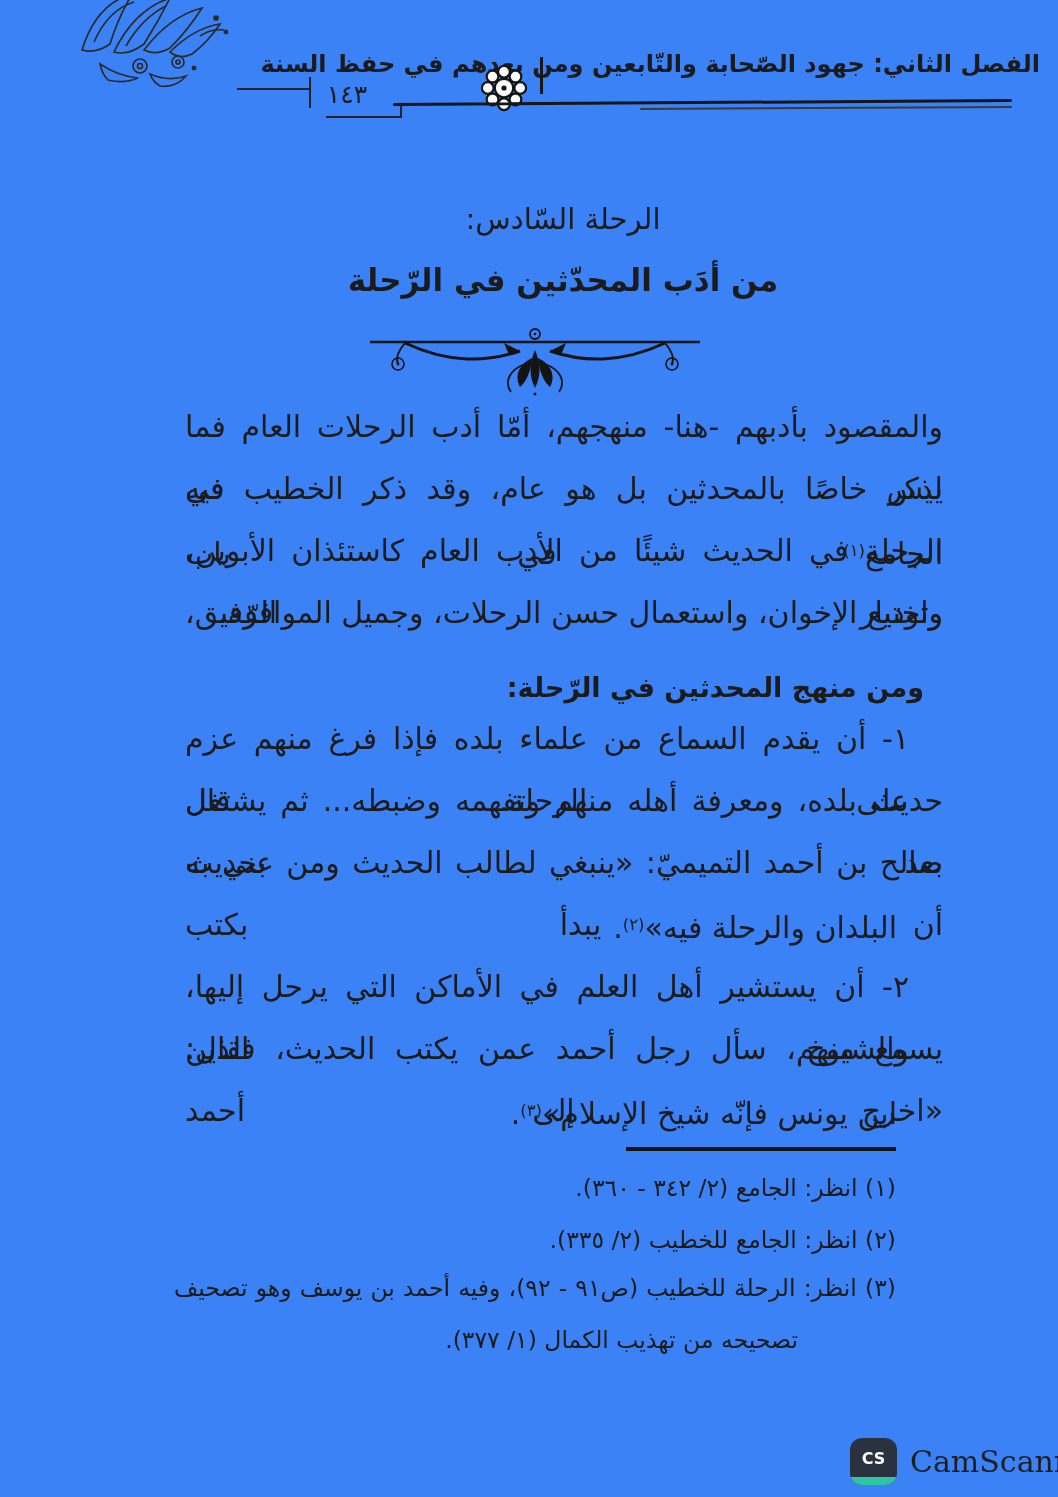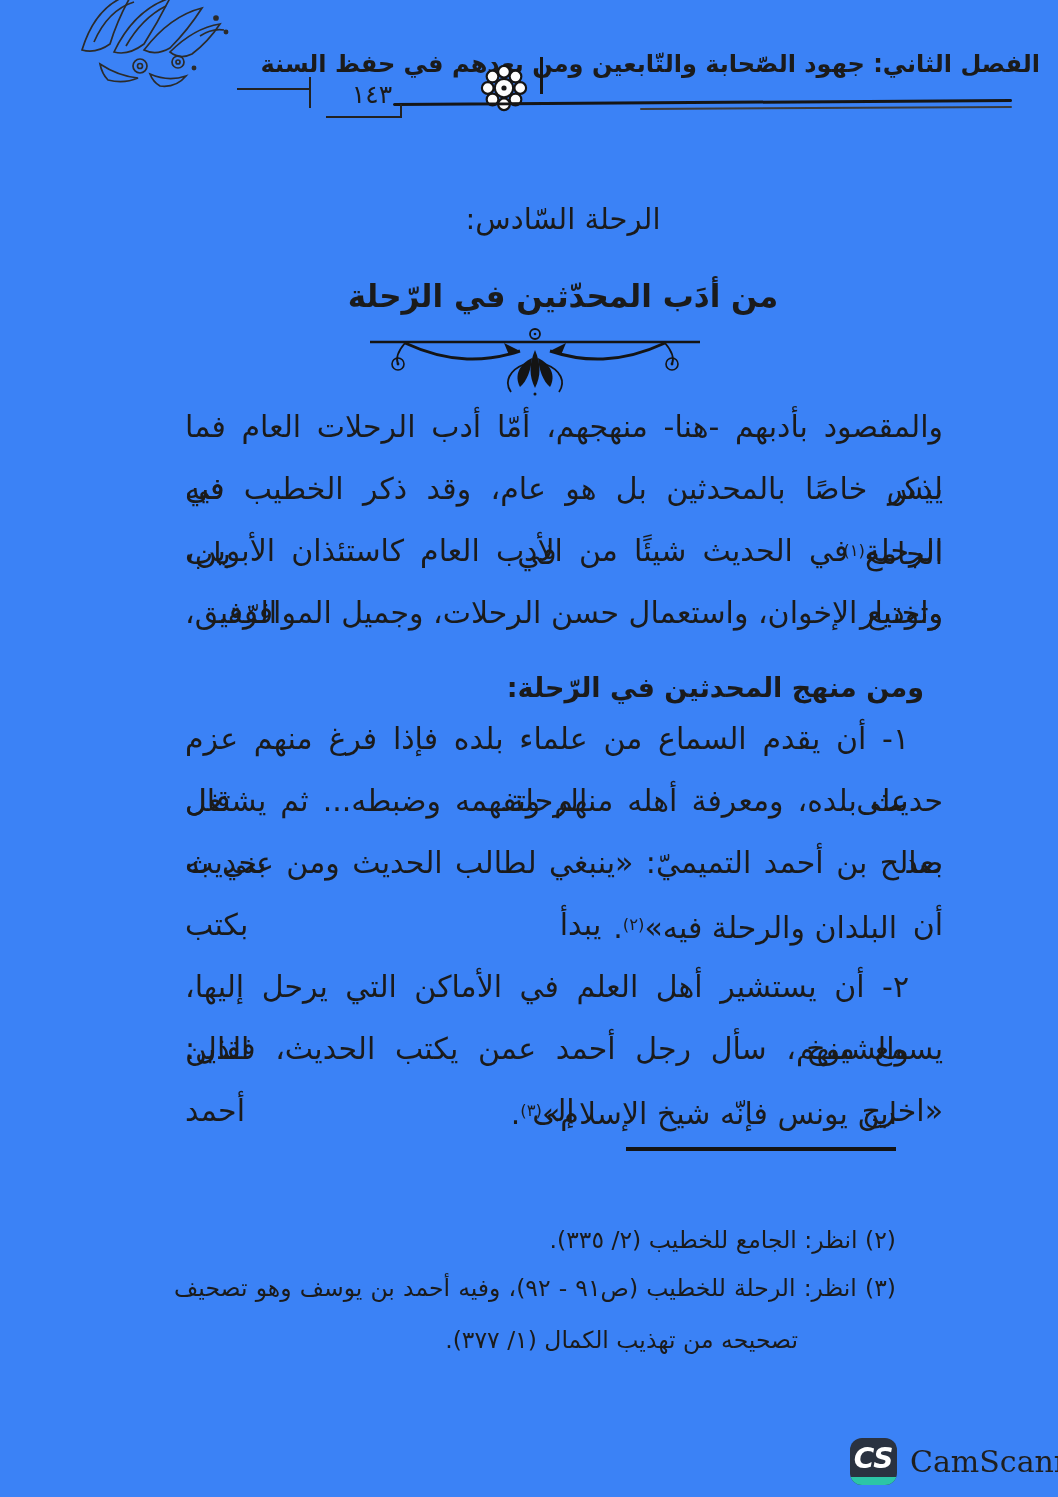--- a/index.html
+++ b/index.html
@@ -18,33 +18,33 @@
     position:absolute;top:50px;right:46px;
     direction:rtl;white-space:nowrap;
     font-size:24px;font-weight:bold;letter-spacing:0;
   }
   .hdr-underline{position:absolute;left:393px;top:101px;width:619px;height:3px;
     background:#161616;border-radius:2px;transform:rotate(-0.35deg);}
   .hdr-underline-echo{position:absolute;left:640px;top:107px;width:372px;height:2px;
     background:#3a3a3a;border-radius:2px;transform:rotate(-0.3deg);}
   .hdr-leftline{position:absolute;left:237px;top:88px;width:74px;height:2px;background:#222;}
   .hdr-tick{position:absolute;left:309px;top:77px;width:2px;height:31px;background:#222;}
-  .hdr-pagenum{position:absolute;left:340px;top:80px;width:64px;
+  .hdr-pagenum{position:absolute;left:315px;top:80px;width:64px;
     text-align:center;font-size:25px;direction:rtl;}
   .hdr-bracket-h{position:absolute;left:326px;top:116px;width:76px;height:2px;background:#222;}
   .hdr-bracket-v{position:absolute;left:400px;top:104px;width:2px;height:14px;background:#222;}
   .hdr-pipe{position:absolute;left:540px;top:57px;width:3px;height:37px;background:#161616;}
   .hdr-rosette{position:absolute;left:478px;top:62px;width:52px;height:52px;}
   
   .corner-orn{position:absolute;left:74px;top:-8px;width:162px;height:104px;}
   
   .kicker{position:absolute;left:185px;top:202px;width:756px;
     text-align:center;direction:rtl;font-size:29px;}
   .sec-title{position:absolute;left:185px;top:262px;width:756px;
-    text-align:center;direction:rtl;font-size:31px;font-weight:bold;margin-top:16px;}
+    text-align:center;direction:rtl;font-size:31px;font-weight:bold;}
   .divider{position:absolute;left:315px;top:320px;width:440px;height:78px;}
   
   .blk{position:absolute;left:185px;width:758px;direction:rtl;font-size:30px;}
   .line{height:62px;line-height:62px;text-align:justify;text-align-last:justify;white-space:normal;}
   .line-last{height:62px;line-height:62px;text-align:right;text-align-last:right;}
   .indent{padding-right:34px;}
   .qend{padding-right:46px;}
   sup{font-size:0.55em;vertical-align:8px;}
   .subhead{position:absolute;right:162px;top:672px;direction:rtl;
     font-size:27px;font-weight:bold;white-space:nowrap;}
@@ -52,21 +52,21 @@
   .fn-sep{position:absolute;left:626px;top:1147px;width:270px;height:4px;background:#141414;}
   .fn{position:absolute;left:174px;width:722px;direction:rtl;font-size:23.5px;}
   .fn .line,.fn .line-last{height:52px;line-height:52px;}
   .fn3-l2{padding-right:98px;}
   
   .wm{position:absolute;left:850px;top:1438px;display:flex;align-items:center;gap:13px;}
   .cs-ico{position:relative;width:47px;height:47px;border-radius:12px;overflow:hidden;}
   .cs-ico .cs-bg{position:absolute;inset:0;}
   .cs-ico .cs-strip{position:absolute;left:0;right:0;bottom:0;height:8px;}
   .cs-ico .cs-txt{position:absolute;left:0;right:0;top:3px;height:36px;line-height:36px;
-    text-align:center;color:#fff;font-weight:bold;font-size:28px;font-family:"DejaVu Sans",sans-serif;font-style:italic;}
+    text-align:center;color:#fff;font-weight:bold;font-size:16px;font-family:"DejaVu Sans",sans-serif;}
   .wm-label{font-family:"DejaVu Serif",serif;font-size:30px;color:#1f1f1f;}
   
   .edge-sliver{position:absolute;right:0;top:44px;width:6px;height:52px;background:#ead9a2;border-radius:3px 0 0 3px;}
   .edge-scratch{position:absolute;right:2px;top:1348px;width:14px;height:72px;}
 </style>
 </head>
 <body>
 
 <div class="page">
 
@@ -153,20 +153,23 @@
   </div>
 
   <div class="blk" style="top:956px">
     <div class="line indent">٢- أن يستشير أهل العلم في الأماكن التي يرحل إليها، والشيوخ الذين</div>
     <div class="line">يسمع منهم، سأل رجل أحمد عمن يكتب الحديث، فقال: «اخرج إلى أحمد</div>
     <div class="line-last qend">ابن يونس فإنّه شيخ الإسلام»<sup>(٣)</sup>.</div>
   </div>
 
   <div class="fn-sep"></div>
 
+  <div class="fn" style="top:1162px">
+    <div class="line-last">(١) انظر: الجامع (٢/ ٣٤٢ - ٣٦٠).</div>
+  </div>
   <div class="fn" style="top:1214px">
     <div class="line-last">(٢) انظر: الجامع للخطيب (٢/ ٣٣٥).</div>
   </div>
   <div class="fn" style="top:1262px">
     <div class="line">(٣) انظر: الرحلة للخطيب (ص٩١ - ٩٢)، وفيه أحمد بن يوسف وهو تصحيف</div>
     <div class="line-last fn3-l2">تصحيحه من تهذيب الكمال (١/ ٣٧٧).</div>
   </div>
 
   <div class="wm">
     <div class="cs-ico">

